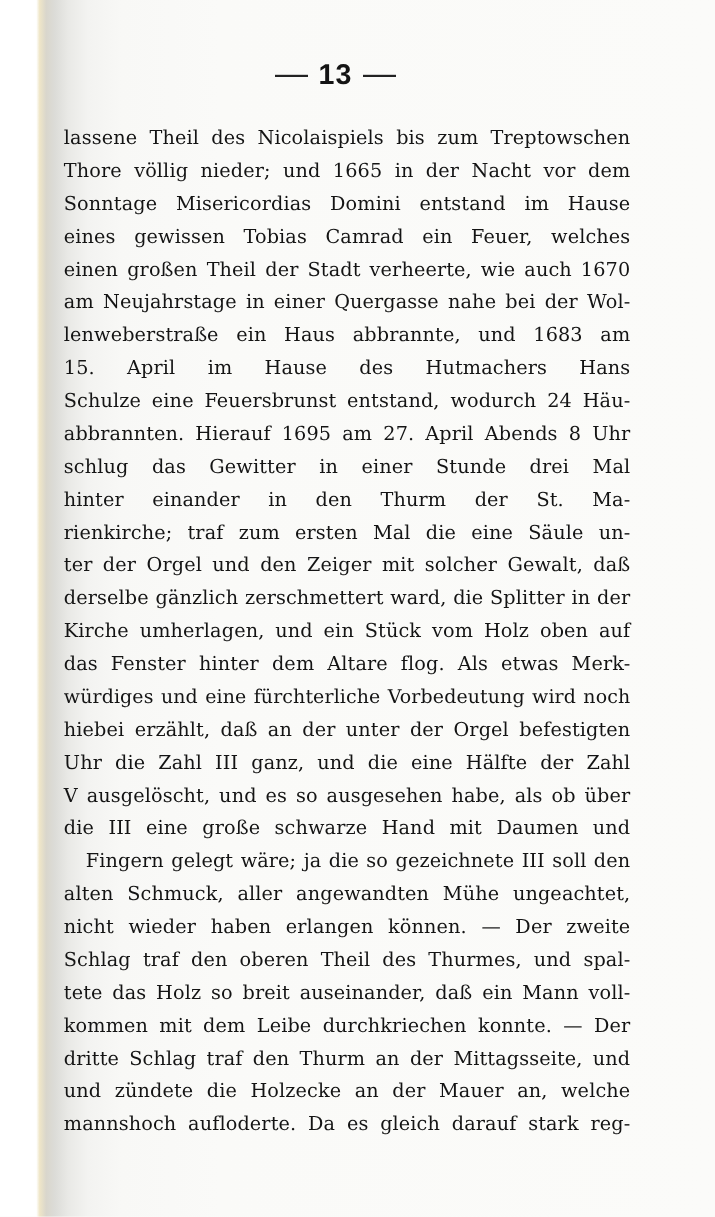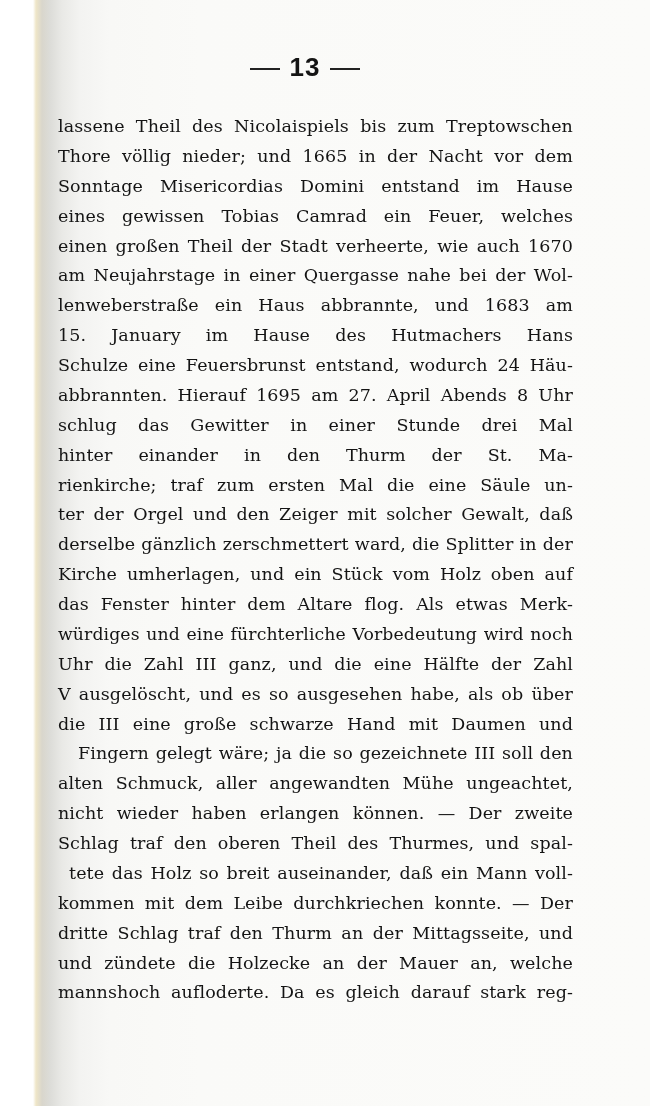--- a/index.html
+++ b/index.html
@@ -49,37 +49,38 @@
   </div>
 
   <div class="text-block" id="text-block">
       <div class="line" style="height: 29.875px; line-height: 29.875px;">lassene Theil des Nicolaispiels bis zum Treptowschen</div>
       <div class="line" style="height: 29.875px; line-height: 29.875px;">Thore völlig nieder; und 1665 in der Nacht vor dem</div>
       <div class="line" style="height: 29.875px; line-height: 29.875px;">Sonntage Misericordias Domini entstand im Hause</div>
       <div class="line" style="height: 29.875px; line-height: 29.875px;">eines gewissen Tobias Camrad ein Feuer, welches</div>
       <div class="line" style="height: 29.875px; line-height: 29.875px;">einen großen Theil der Stadt verheerte, wie auch 1670</div>
       <div class="line" style="height: 29.875px; line-height: 29.875px;">am Neujahrstage in einer Quergasse nahe bei der Wol-</div>
       <div class="line" style="height: 29.875px; line-height: 29.875px;">lenweberstraße ein Haus abbrannte, und 1683 am</div>
-      <div class="line" style="height: 29.875px; line-height: 29.875px;">15. January im Hause des Hutmachers Hans</div>
+      <div class="line" style="height: 29.875px; line-height: 29.875px;">15. April im Hause des Hutmachers Hans</div>
       <div class="line" style="height: 29.875px; line-height: 29.875px;">Schulze eine Feuersbrunst entstand, wodurch 24 Häu-</div>
       <div class="line" style="height: 29.875px; line-height: 29.875px;">abbrannten. Hierauf 1695 am 27. April Abends 8 Uhr</div>
       <div class="line" style="height: 29.875px; line-height: 29.875px;">schlug das Gewitter in einer Stunde drei Mal</div>
       <div class="line" style="height: 29.875px; line-height: 29.875px;">hinter einander in den Thurm der St. Ma-</div>
       <div class="line" style="height: 29.875px; line-height: 29.875px;">rienkirche; traf zum ersten Mal die eine Säule un-</div>
       <div class="line" style="height: 29.875px; line-height: 29.875px;">ter der Orgel und den Zeiger mit solcher Gewalt, daß</div>
       <div class="line" style="height: 29.875px; line-height: 29.875px;">derselbe gänzlich zerschmettert ward, die Splitter in der</div>
       <div class="line" style="height: 29.875px; line-height: 29.875px;">Kirche umherlagen, und ein Stück vom Holz oben auf</div>
       <div class="line" style="height: 29.875px; line-height: 29.875px;">das Fenster hinter dem Altare flog. Als etwas Merk-</div>
       <div class="line" style="height: 29.875px; line-height: 29.875px; font-size: 17.25px;">würdiges und eine fürchterliche Vorbedeutung wird noch</div>
+      <div class="line" style="height: 29.875px; line-height: 29.875px;">hiebei erzählt, daß an der unter der Orgel befestigten</div>
       <div class="line" style="height: 29.875px; line-height: 29.875px;">Uhr die Zahl III ganz, und die eine Hälfte der Zahl</div>
       <div class="line" style="height: 29.875px; line-height: 29.875px;">V ausgelöscht, und es so ausgesehen habe, als ob über</div>
       <div class="line" style="height: 29.875px; line-height: 29.875px;">die III eine große schwarze Hand mit Daumen und</div>
       <div class="line" style="height: 29.875px; line-height: 29.875px; margin-left: 20px;">Fingern gelegt wäre; ja die so gezeichnete III soll den</div>
       <div class="line" style="height: 29.875px; line-height: 29.875px;">alten Schmuck, aller angewandten Mühe ungeachtet,</div>
       <div class="line" style="height: 29.875px; line-height: 29.875px;">nicht wieder haben erlangen können. — Der zweite</div>
       <div class="line" style="height: 29.875px; line-height: 29.875px;">Schlag traf den oberen Theil des Thurmes, und spal-</div>
-      <div class="line" style="height: 29.875px; line-height: 29.875px; margin-left: 11px;">tete das Holz so breit auseinander, daß ein Mann voll-</div>
+      <div class="line" style="height: 29.875px; line-height: 29.875px;">tete das Holz so breit auseinander, daß ein Mann voll-</div>
       <div class="line" style="height: 29.875px; line-height: 29.875px;">kommen mit dem Leibe durchkriechen konnte. — Der</div>
       <div class="line" style="height: 29.875px; line-height: 29.875px;">dritte Schlag traf den Thurm an der Mittagsseite, und</div>
       <div class="line" style="height: 29.875px; line-height: 29.875px;">und zündete die Holzecke an der Mauer an, welche</div>
       <div class="line last" style="height: 29.875px; line-height: 29.875px;">mannshoch aufloderte. Da es gleich darauf stark reg-</div>
     </div>
 </div>
 
 </body></html>

